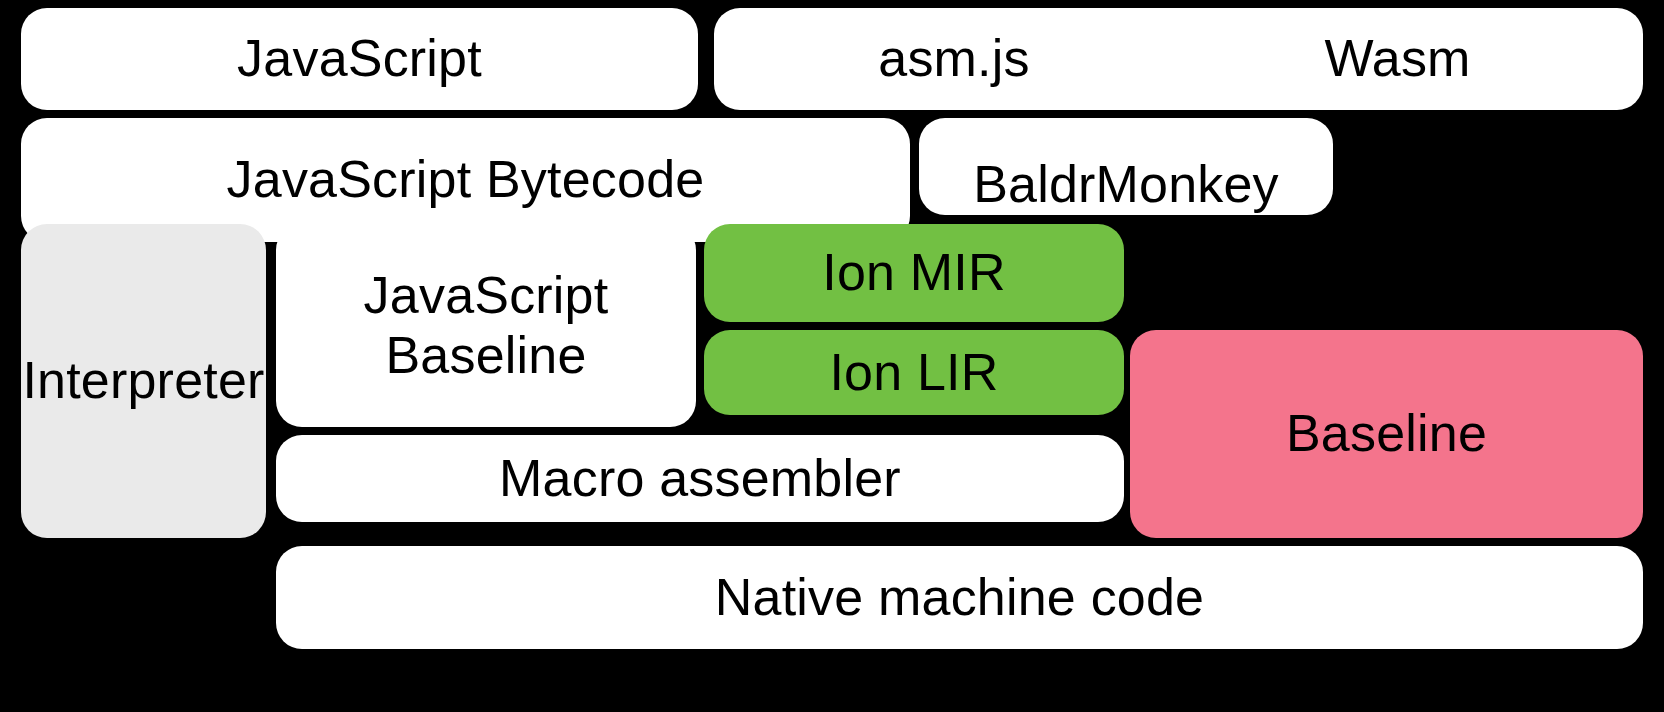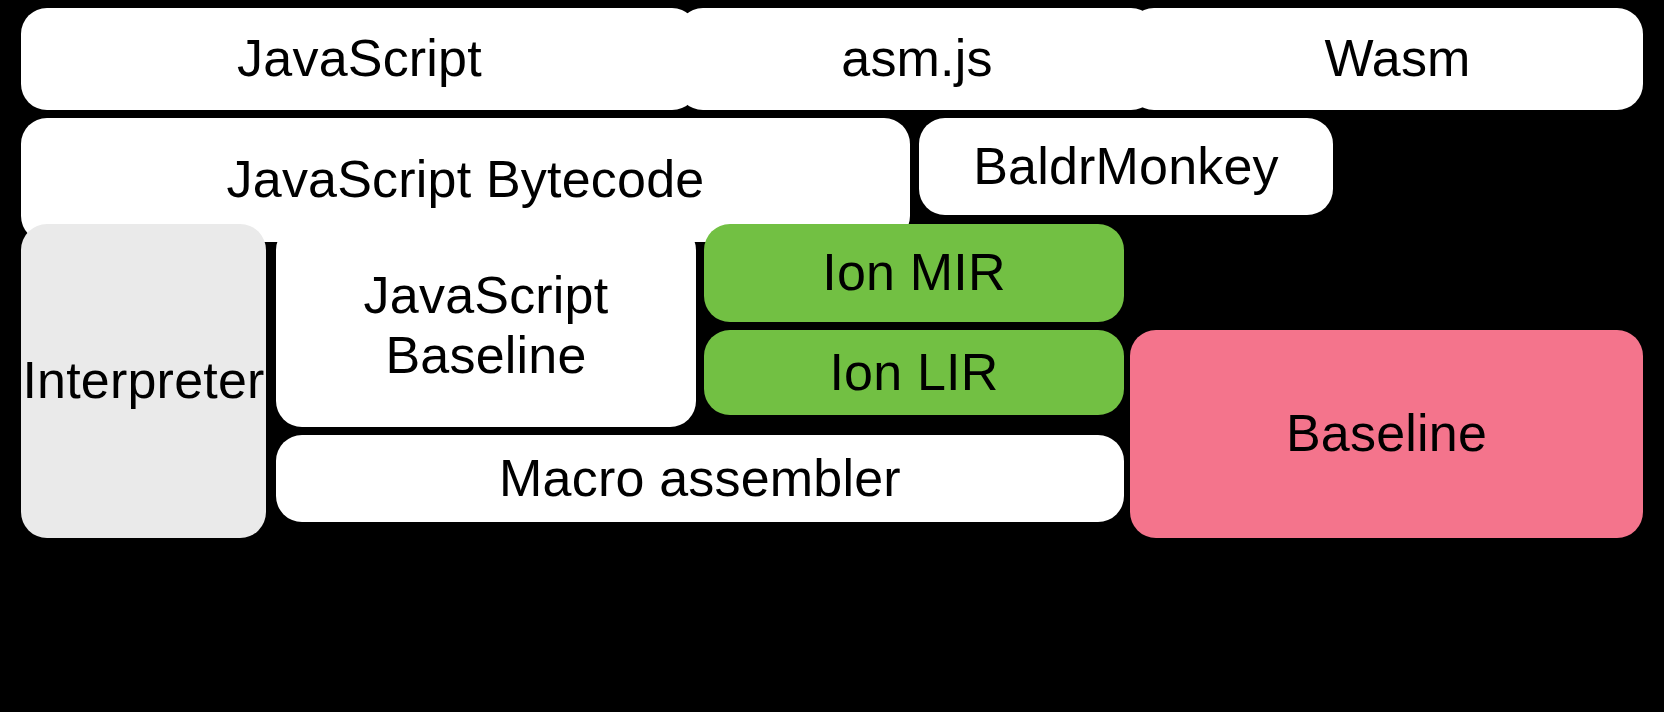--- a/index.html
+++ b/index.html
@@ -38,24 +38,25 @@
   .fill-white { background: #ffffff; }
   .fill-gray  { background: #eaeaea; }
   .fill-green { background: #72c043; }
   .fill-pink  { background: #f4748c; }
 </style>
 </head>
 <body>
 
 <div id="stack" style="background: rgb(0, 0, 0);">
     <div class="box fill-white" style="left: 21px; top: 8px; width: 677px; height: 102px;"><span>JavaScript</span></div>
-    <div class="box fill-white" style="left: 677px; top: 8px; width: 480px; height: 102px; text-align: center;"><span>asm.js</span></div>
+    <div class="box fill-white" style="left: 714px; top: 8px; width: 480px; height: 102px; text-align: center;"><span>asm.js</span></div>
     <div class="box fill-white" style="left: 1128px; top: 8px; width: 515px; height: 102px; padding-left: 24px;"><span>Wasm</span></div>
     <div class="box fill-white" style="left: 21px; top: 118px; width: 889px; height: 124px;"><span>JavaScript Bytecode</span></div>
-    <div class="box fill-white" style="left: 919px; top: 118px; width: 414px; height: 97px;"><span>BaldrMonkey</span></div>
+    <div class="box fill-white" style="left: 919px; top: 118px; width: 414px; height: 97px; align-items: flex-end;"><span>BaldrMonkey</span></div>
     <div class="box fill-gray" style="left: 21px; top: 224px; width: 245px; height: 314px;"><span>Interpreter</span></div>
     <div class="box fill-white" style="left: 276px; top: 224px; width: 420px; height: 203px;"><span>JavaScript
 Baseline</span></div>
     <div class="box fill-green" style="left: 704px; top: 224px; width: 420px; height: 98px;"><span>Ion MIR</span></div>
     <div class="box fill-green" style="left: 704px; top: 330px; width: 420px; height: 85px;"><span>Ion LIR</span></div>
     <div class="box fill-pink" style="left: 1130px; top: 330px; width: 513px; height: 208px;"><span>Baseline</span></div>
     <div class="box fill-white" style="left: 276px; top: 435px; width: 848px; height: 87px;"><span>Macro assembler</span></div>
+    <div class="box fill-white" style="left: 276px; top: 546px; width: 1367px; height: 103px;"><span>Native machine code</span></div>
   </div>
 
 </body></html>

